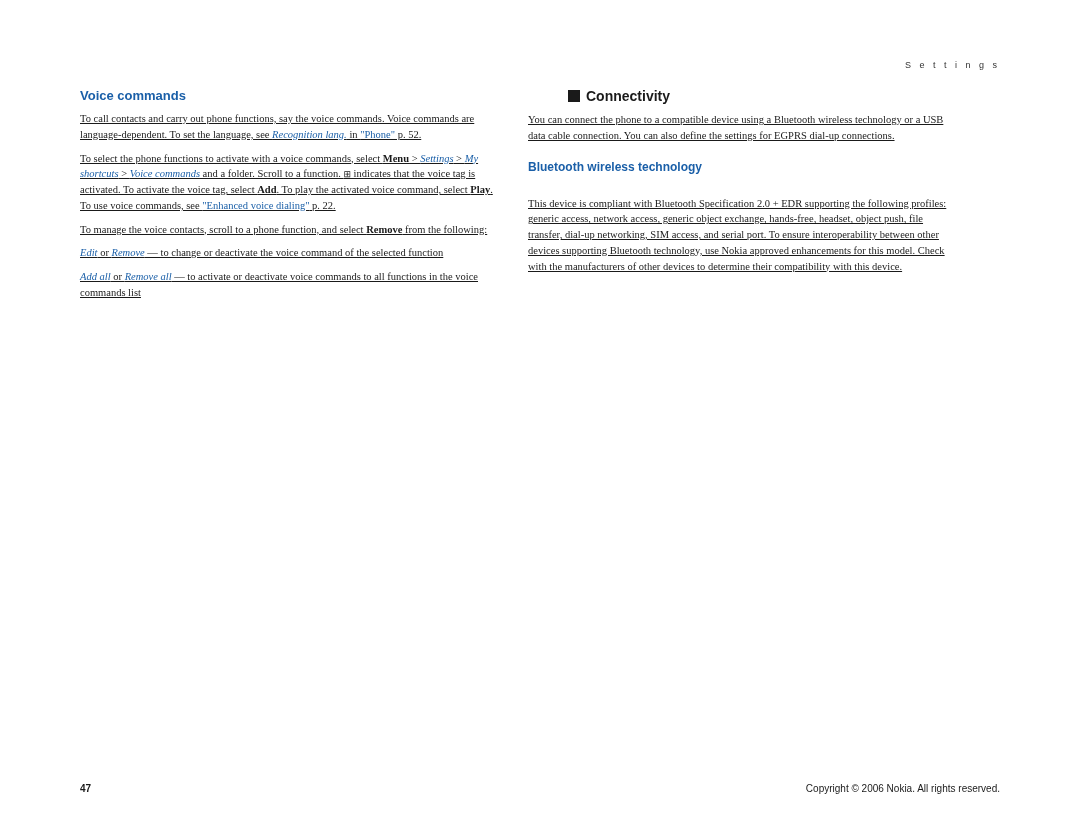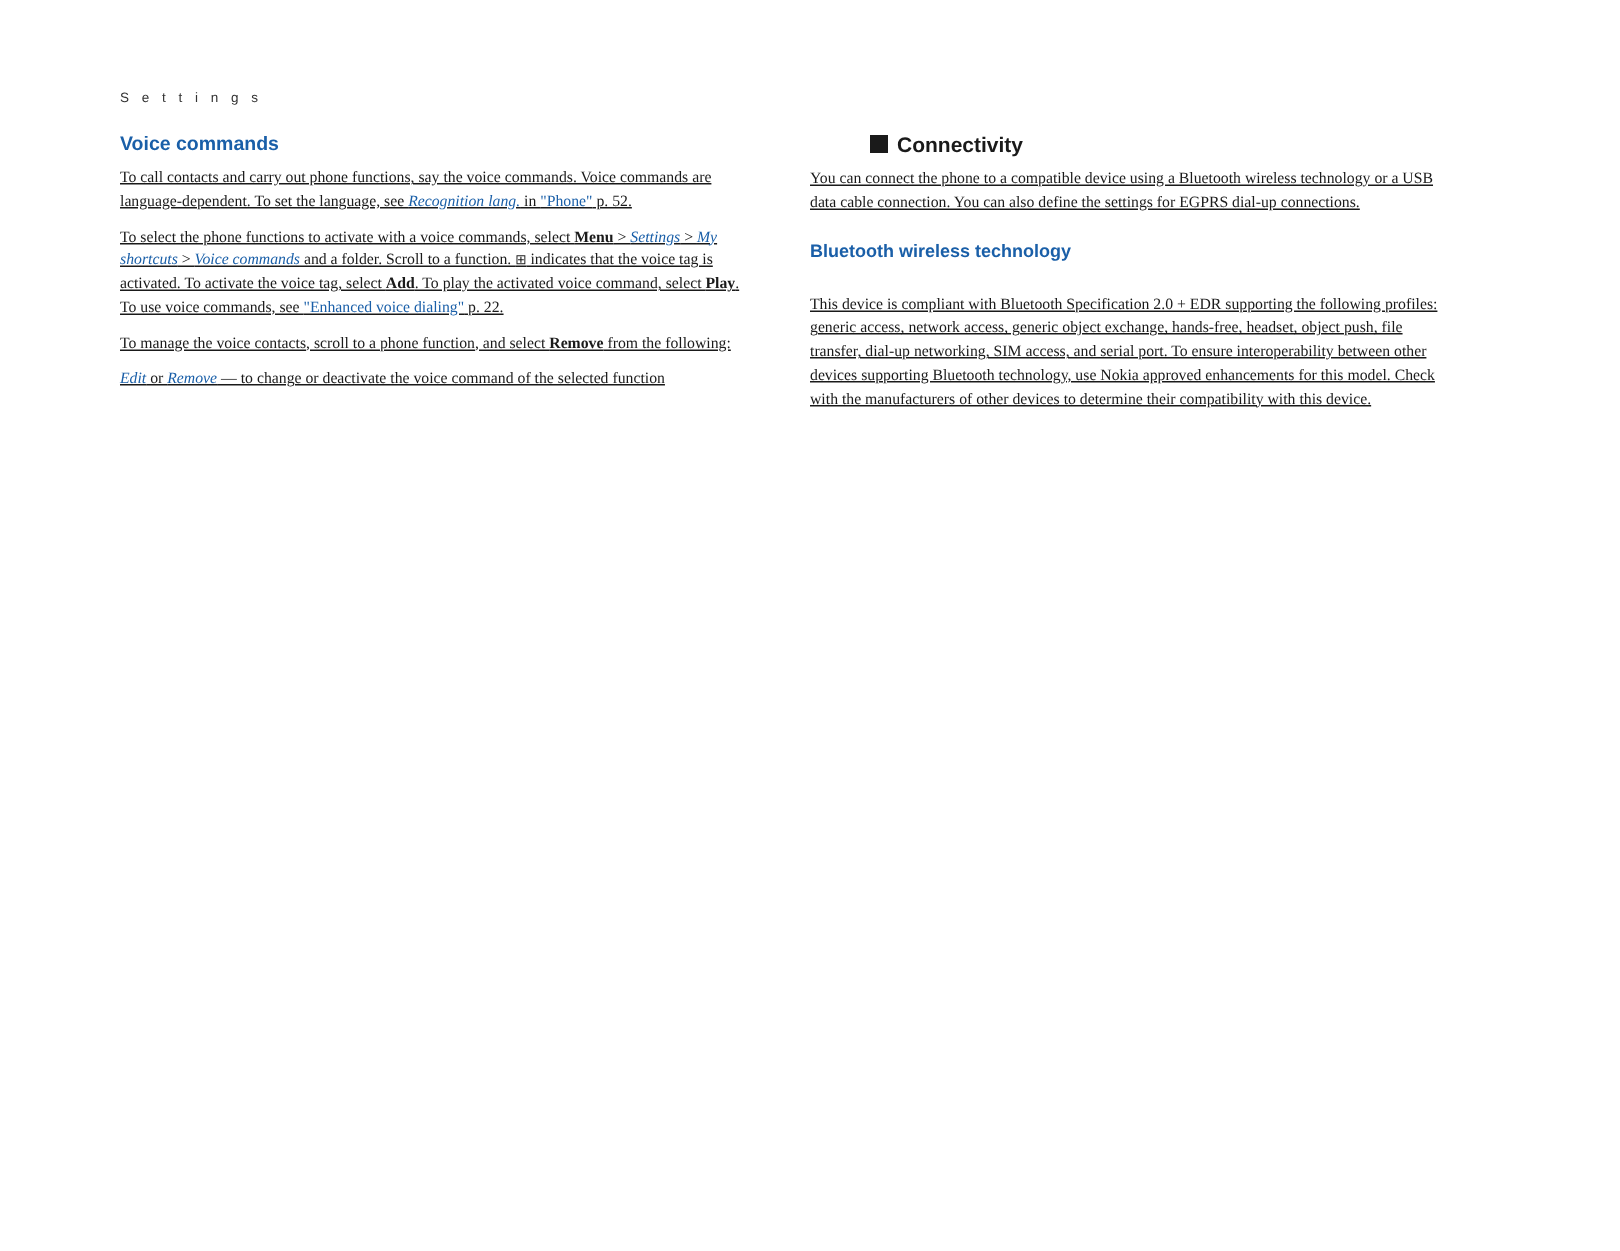--- a/index.html
+++ b/index.html
@@ -25,25 +25,26 @@
       padding: 60px 80px 50px 80px;
     }
 
     .settings-label {
       font-family: Arial, Helvetica, sans-serif;
       font-size: 9px;
       letter-spacing: 3px;
       color: #333;
       margin-bottom: 18px;
       text-transform: none;
+      text-align: right;
     }
 
     .content-area {
       display: flex;
-      gap: 40px;
+      gap: 28px;
       flex: 1;
     }
 
     .left-column {
       flex: 1;
       max-width: 420px;
     }
 
     .right-column {
       flex: 1;
@@ -158,30 +159,37 @@
       </p>
 
       <p>
         <span>To manage the voice contacts, scroll to a phone function, and select </span><span class="bold-text">Remove</span><span> from the following:</span>
       </p>
 
       <p>
         <a class="italic-link">Edit</a><span> or </span><a class="italic-link">Remove</a><span> — to change or deactivate the voice command of the selected function</span>
       </p>
 
+      <p>
+        <a class="italic-link">Add all</a><span> or </span><a class="italic-link">Remove all</a><span> — to activate or deactivate voice commands to all functions in the voice commands list</span>
+      </p>
     </div>
 
     <div class="right-column">
       <div class="connectivity-title">
         <span class="blue-square"></span>
         <span>Connectivity</span>
       </div>
 
       <p>You can connect the phone to a compatible device using a Bluetooth wireless technology or a USB data cable connection. You can also define the settings for EGPRS dial-up connections.</p>
 
       <div class="subsection-title">Bluetooth wireless technology</div>
 
       <p>This device is compliant with Bluetooth Specification 2.0 + EDR supporting the following profiles: generic access, network access, generic object exchange, hands-free, headset, object push, file transfer, dial-up networking, SIM access, and serial port. To ensure interoperability between other devices supporting Bluetooth technology, use Nokia approved enhancements for this model. Check with the manufacturers of other devices to determine their compatibility with this device.</p>
 
     </div>
   </div>
 
+  <div class="footer">
+    <span class="page-number">47</span>
+    <span class="copyright">Copyright © 2006 Nokia. All rights reserved.</span>
+  </div>
 </div>
 
 </body></html>

